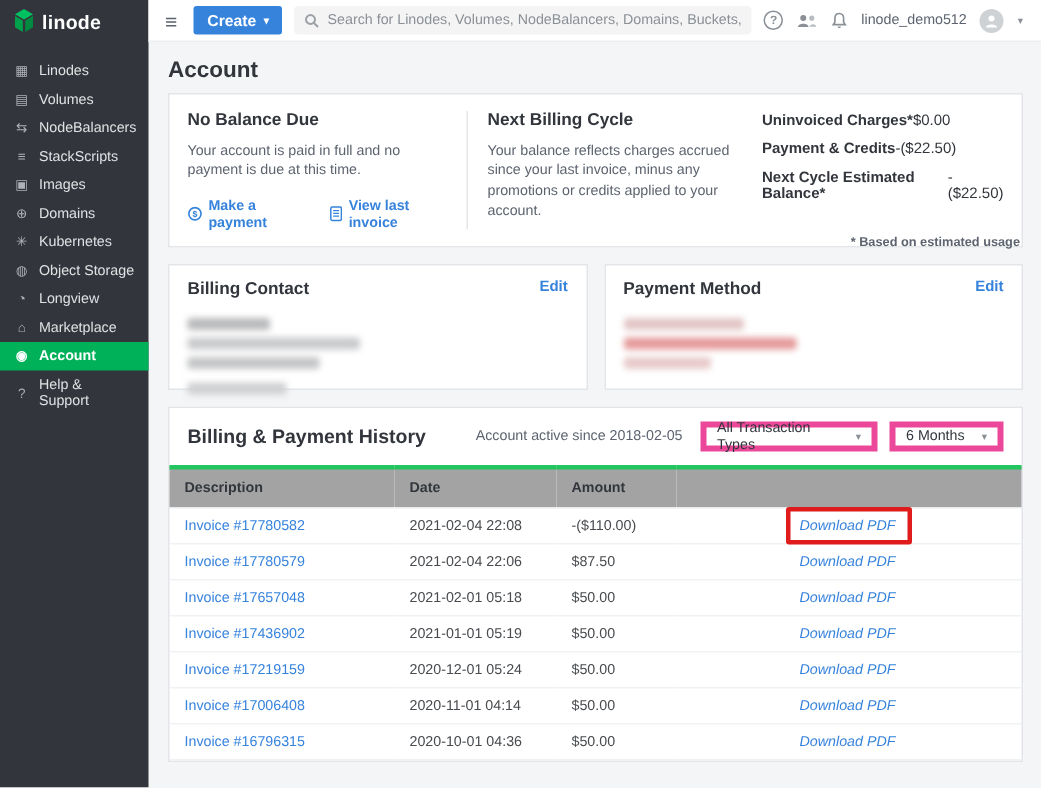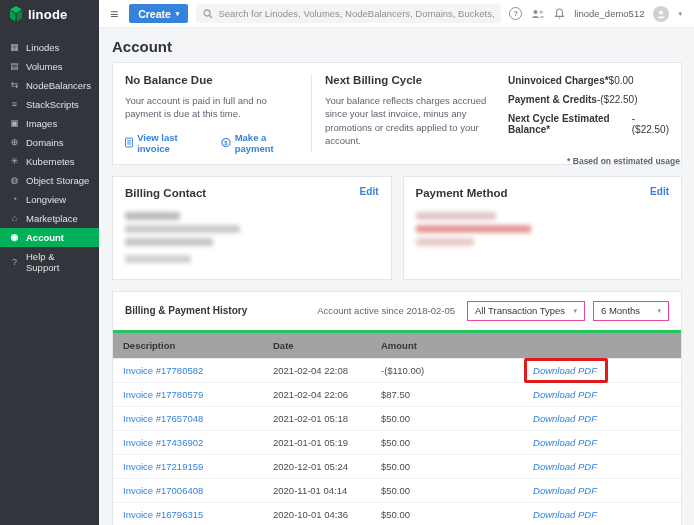--- a/index.html
+++ b/index.html
@@ -51,38 +51,38 @@
   .sum-mid { width:188px; padding:0 13px; }
   .sum-right { flex:1; padding-left:8px; }
   .pay-links { display:flex; gap:15px; margin-top:11px; }
   .blue-link { color:#3683dc; font-size:9.5px; font-weight:bold; display:flex; align-items:center; gap:4px; cursor:pointer; }
   .fig-row { display:flex; justify-content:flex-start; font-size:10px; margin:2px 0 8px; }
   .fig-label { font-weight:bold; }
   .footnote { text-align:right; font-size:8.5px; color:#5d646f; margin-top:8px;font-weight:bold; }
 
   
   .cards-row { display:flex; gap:11px; margin-bottom:11px; }
-  .contact-card { flex:1; padding:9px 12px; height:104px; }
+  .contact-card { flex:1; padding:9px 12px; height:84px; }
   .card-head { display:flex; justify-content:space-between; align-items:flex-start; }
   .edit-link { color:#3683dc; font-size:10px; font-weight:bold; cursor:pointer; }
   .blur-line { height:8px; border-radius:2px; filter:blur(2px); margin:5px 0; }
   .g1{ width:55px; background:#b9babc; }
   .g2{ width:115px; background:#c9cacc; }
   .g3{ width:88px; background:#c4c5c7; }
   .g4{ width:66px; background:#cfd0d2; margin-top:9px; }
   .p1{ width:80px; background:#e3c6c6; }
   .p2{ width:115px; background:#e59a9a; }
   .p3{ width:58px; background:#e8caca; }
 
   
   .history-card { padding-top:9px; }
   .hist-head { display:flex; align-items:center; gap:8px; padding:0 12px 9px; }
-  .hist-title { font-size:10px; font-weight:bold; margin-right:auto; }
+  .hist-title { font-size:13px; font-weight:bold; margin-right:auto; }
   .active-since { font-size:9.5px; color:#5d646f; margin-right:4px; }
-  .select { border:1px solid #ec4899; background:#fff; height:20px; display:flex; align-items:center; justify-content:space-between; padding:0 7px; font-size:9.5px; color:#32363c; cursor:pointer; }
+  .select { border:4px solid #ec4899; background:#fff; height:20px; display:flex; align-items:center; justify-content:space-between; padding:0 7px; font-size:9.5px; color:#32363c; cursor:pointer; }
   .select .sel-caret { color:#8b9096; font-size:7px; margin-left:6px; }
   .select-type { width:118px; }
   .select-range { width:76px; }
   .hist-table { width:100%; border-collapse:collapse; table-layout:fixed; font-size:9.5px; }
   .hist-table th { text-align:left; font-weight:bold; color:#32363c; background:#a3a3a3; border-top:3px solid #22c55e; border-bottom:1px solid #e8eaec; padding:7px 10px; cursor:pointer; }
   .hist-table td { padding:6px 10px; border-bottom:1px solid #f1f2f3; color:#484b4f; }
   th.amount, td.amount { }
   .pdf-cell { text-align:center; padding-right:12px !important;font-style:italic; }
   .inv-link, .pdf-link { color:#3683dc; cursor:pointer; }
   .pdf-wrap { position:relative; display:inline-block; }
@@ -213,34 +213,34 @@
     <div class="content">
       <div class="page-title">Account</div>
 
 
       <div class="card summary-card">
         <div class="sum-left">
           <div class="card-title">No Balance Due</div>
           <div class="muted">Your account is paid in full and no payment is due at this time.</div>
           <div class="pay-links">
             <span class="blue-link">
+              <svg width="11" height="11" viewBox="0 0 11 11">
+                <circle cx="5.5" cy="5.5" r="4.5" fill="none" stroke="#3683dc" stroke-width="1.2"></circle>
+                <text x="5.5" y="7.9" font-size="6.5" text-anchor="middle" fill="#3683dc" font-weight="bold">$</text>
+              </svg>
+              <span>Make a payment</span>
+            </span>
+            <span class="blue-link">
               <svg width="9" height="11" viewBox="0 0 9 11">
                 <rect x="0.6" y="0.6" width="7.8" height="9.8" fill="none" stroke="#3683dc" stroke-width="1.1" rx="1"></rect>
                 <line x1="2.3" y1="3.2" x2="6.7" y2="3.2" stroke="#3683dc" stroke-width="0.9"></line>
                 <line x1="2.3" y1="5.2" x2="6.7" y2="5.2" stroke="#3683dc" stroke-width="0.9"></line>
                 <line x1="2.3" y1="7.2" x2="6.7" y2="7.2" stroke="#3683dc" stroke-width="0.9"></line>
               </svg>
               <span>View last invoice</span>
-            </span>
-            <span class="blue-link">
-              <svg width="11" height="11" viewBox="0 0 11 11">
-                <circle cx="5.5" cy="5.5" r="4.5" fill="none" stroke="#3683dc" stroke-width="1.2"></circle>
-                <text x="5.5" y="7.9" font-size="6.5" text-anchor="middle" fill="#3683dc" font-weight="bold">$</text>
-              </svg>
-              <span>Make a payment</span>
             </span>
           </div>
         </div>
         <div class="sum-divider"></div>
         <div class="sum-mid">
           <div class="card-title">Next Billing Cycle</div>
           <div class="muted">Your balance reflects charges accrued since your last invoice, minus any promotions or credits applied to your account.</div>
         </div>
         <div class="sum-right">
 

